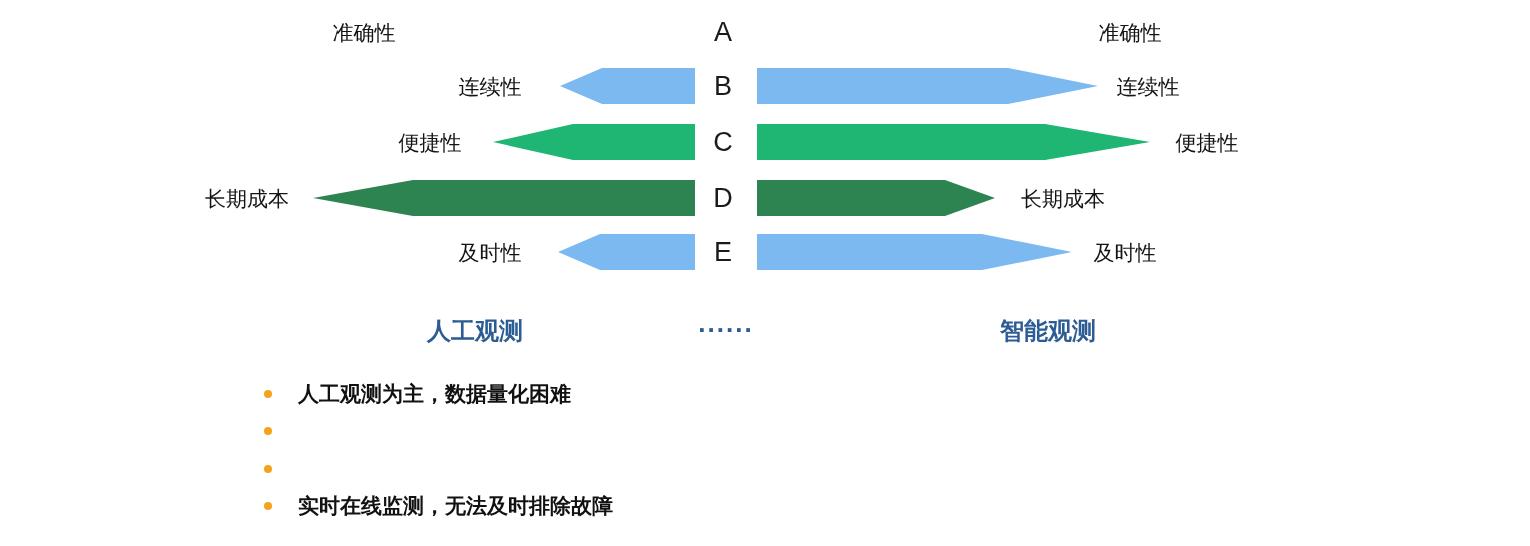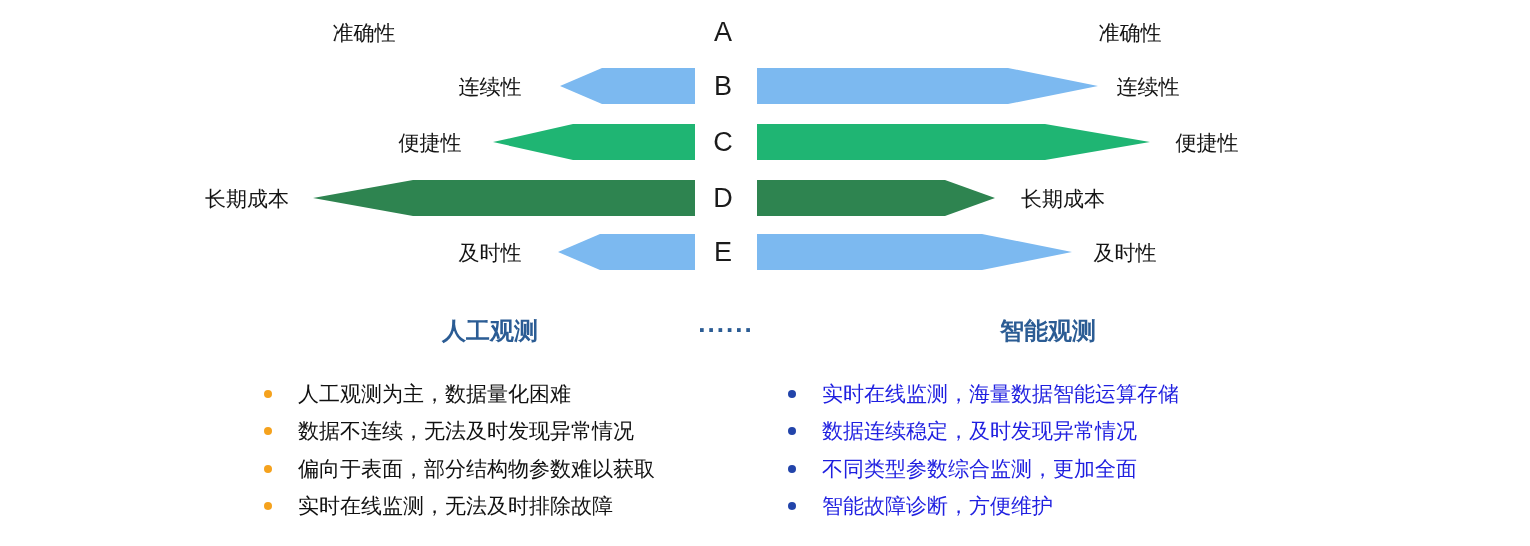--- a/index.html
+++ b/index.html
@@ -26,21 +26,21 @@
   }
   ul.compare-list{
     list-style:none;margin:0;padding:0;position:absolute;top:375px;
   }
   ul.compare-list li{
     height:37.5px;display:flex;align-items:center;white-space:nowrap;
   }
   ul.compare-list .dot{
     width:8px;height:8px;border-radius:50%;flex:0 0 8px;margin-right:26px;
   }
-  ul.compare-list .item-text{font-size:21px;font-weight:400;}
+  ul.compare-list .item-text{font-size:21px;font-weight:700;}
   #left-list{left:264px;}
   #left-list .dot{background:var(--left-bullet,#F5A21D);}
   #left-list .item-text{color:var(--left-text,#111111);}
   #right-list{left:788px;}
   #right-list .dot{background:var(--right-bullet,#2244AA);}
   #right-list .item-text{color:var(--right-text,#1F1FE0);}
 </style>
 </head>
 <body>
 
@@ -65,57 +65,37 @@
       <text x="723" y="198" text-anchor="middle" dominant-baseline="central" class="row-letter">D</text>
       <text x="247" y="198" text-anchor="middle" dominant-baseline="central" class="row-label">长期成本</text>
       <text x="1063" y="198" text-anchor="middle" dominant-baseline="central" class="row-label">长期成本</text>
       <polygon points="695,234 600,234 558,252 600,270 695,270" fill="#7CB9F0"></polygon>
       <polygon points="757,234 982,234 1072,252 982,270 757,270" fill="#7CB9F0"></polygon>
       <text x="723" y="252" text-anchor="middle" dominant-baseline="central" class="row-letter">E</text>
       <text x="490" y="252" text-anchor="middle" dominant-baseline="central" class="row-label">及时性</text>
       <text x="1125" y="252" text-anchor="middle" dominant-baseline="central" class="row-label">及时性</text>
     </svg>
 
-  <div class="col-title" id="left-title" style="left: 490px;">人工观测</div>
+  <div class="col-title" id="left-title" style="left: 475px;">人工观测</div>
 
   <div class="separator-dots" id="separator-dots" style="left: 726px;">......</div>
 
   <div class="col-title" id="right-title" style="left: 1012px; margin-left: 36px;">智能观测</div>
 
   <ul class="compare-list" id="left-list">
     <li>
       <span class="dot"></span>
       <span class="item-text">人工观测为主，数据量化困难</span>
     </li>
     <li>
       <span class="dot"></span>
-      <span class="item-text">数据不连续，无法及时发现异常情况</span>
     </li>
     <li>
       <span class="dot"></span>
-      <span class="item-text">偏向于表面，部分结构物参数难以获取</span>
     </li>
     <li>
       <span class="dot"></span>
       <span class="item-text">实时在线监测，无法及时排除故障</span>
     </li>
   </ul>
 
-  <ul class="compare-list" id="right-list">
-    <li>
-      <span class="dot"></span>
-      <span class="item-text">实时在线监测，海量数据智能运算存储</span>
-    </li>
-    <li>
-      <span class="dot"></span>
-      <span class="item-text">数据连续稳定，及时发现异常情况</span>
-    </li>
-    <li>
-      <span class="dot"></span>
-      <span class="item-text">不同类型参数综合监测，更加全面</span>
-    </li>
-    <li>
-      <span class="dot"></span>
-      <span class="item-text">智能故障诊断，方便维护</span>
-    </li>
-  </ul>
 
 </div>
 
 </body></html>

